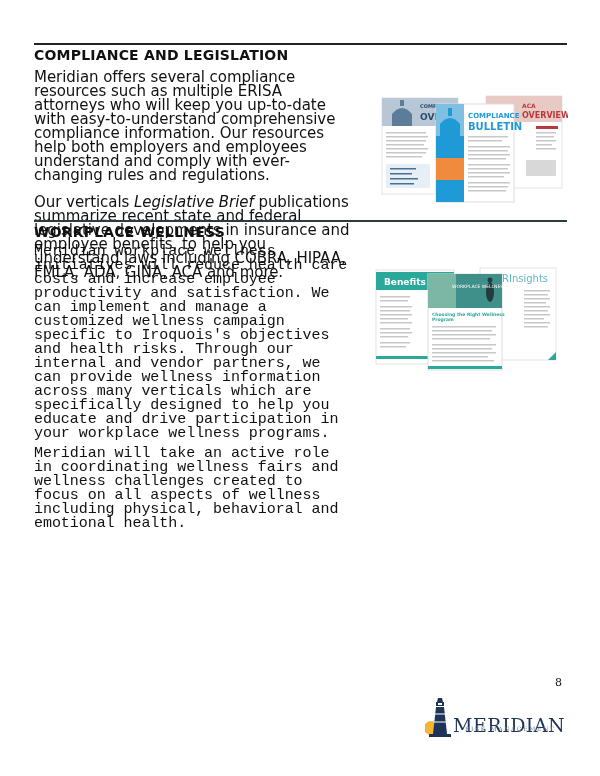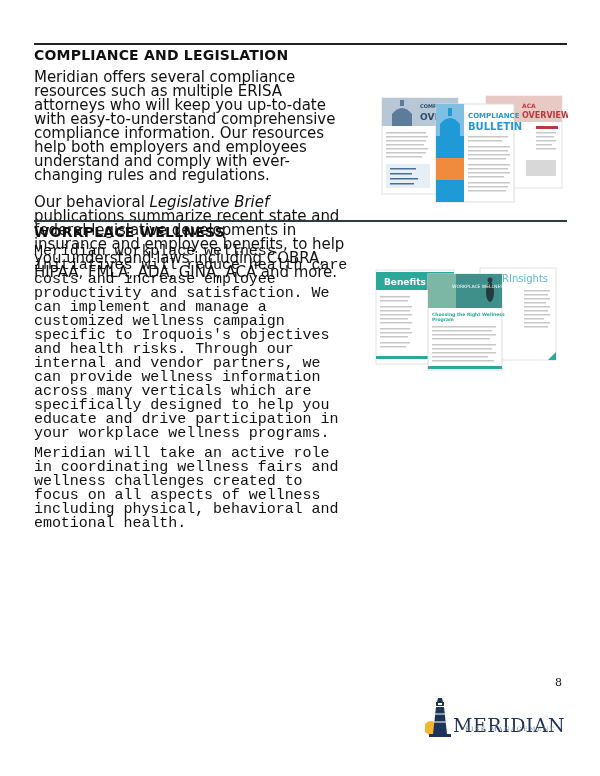--- a/index.html
+++ b/index.html
@@ -20,21 +20,21 @@
   .logo-sub { position: absolute; left: 40px; top: 31px; font-family: "DejaVu Serif", serif; font-size: 6px; letter-spacing: 1.6px; color: #6b7a8f; }
 </style>
 </head>
 <body>
 
 <div class="section" style="top:43px;">
   <div class="rule"></div>
   <div class="heading">COMPLIANCE AND LEGISLATION</div>
   <div class="body-col" style="margin-top:8px;">
     <p>Meridian offers several compliance resources such as multiple ERISA attorneys who will keep you up-to-date with easy-to-understand comprehensive compliance information. Our resources help both employers and employees understand and comply with ever-changing rules and regulations.</p>
-    <p><span>Our behavioral </span><i>Legislative Brief</i><span> publications summarize recent state and federal legislative developments in insurance and employee benefits, to help you understand laws including COBRA, HIPAA, FMLA, ADA, GINA, ACA and more.</span></p>
+    <p><span>Our verticals </span><i>Legislative Brief</i><span> publications summarize recent state and federal legislative developments in insurance and employee benefits, to help you understand laws including COBRA, HIPAA, FMLA, ADA, GINA, ACA and more.</span></p>
   </div>
 </div>
 
 <div class="thumb" style="left:378px; top:94px; width:190px; height:110px;">
   <svg width="190" height="110" viewBox="0 0 190 110">
 
     <g transform="translate(108,2)">
       <rect x="0" y="0" width="76" height="92" fill="#fff" stroke="#e3e3e3"></rect>
       <rect x="0" y="0" width="76" height="26" fill="#e9c9c4"></rect>
       <path d="M8 26 L8 14 L14 10 L20 14 L20 26 Z" fill="#c98a84"></path>

